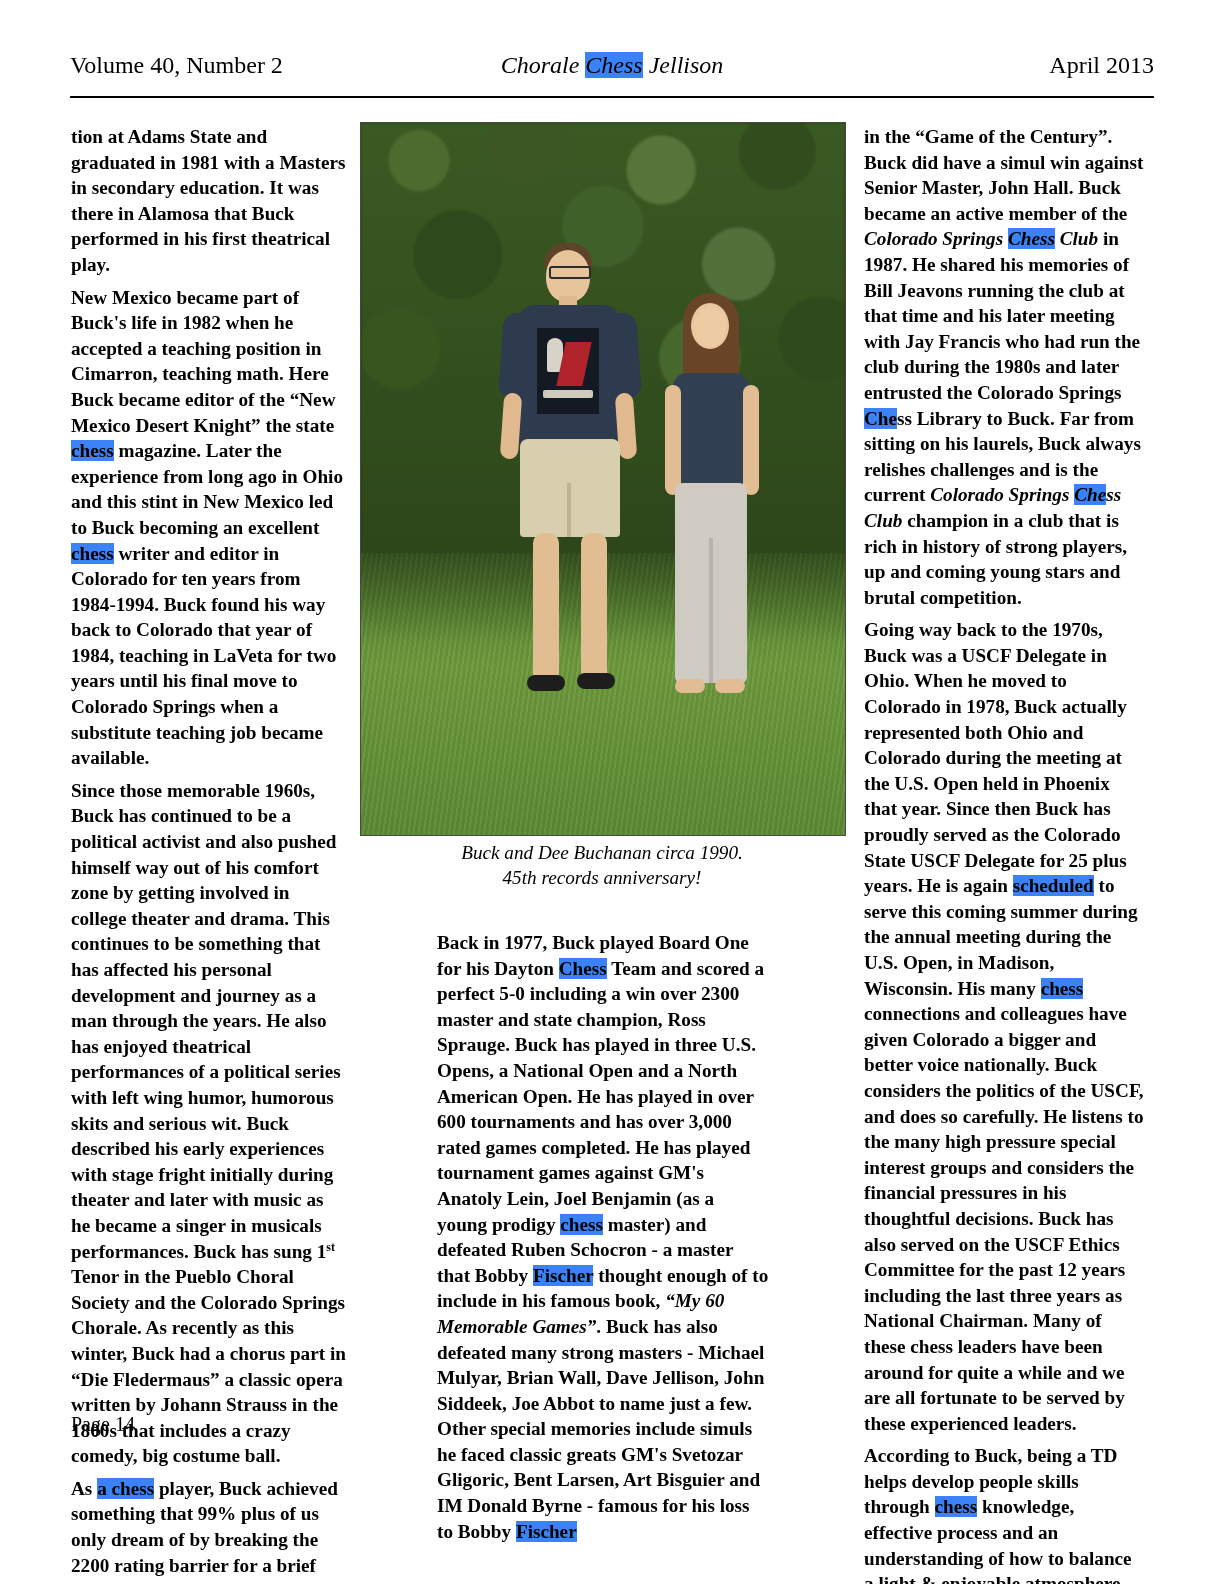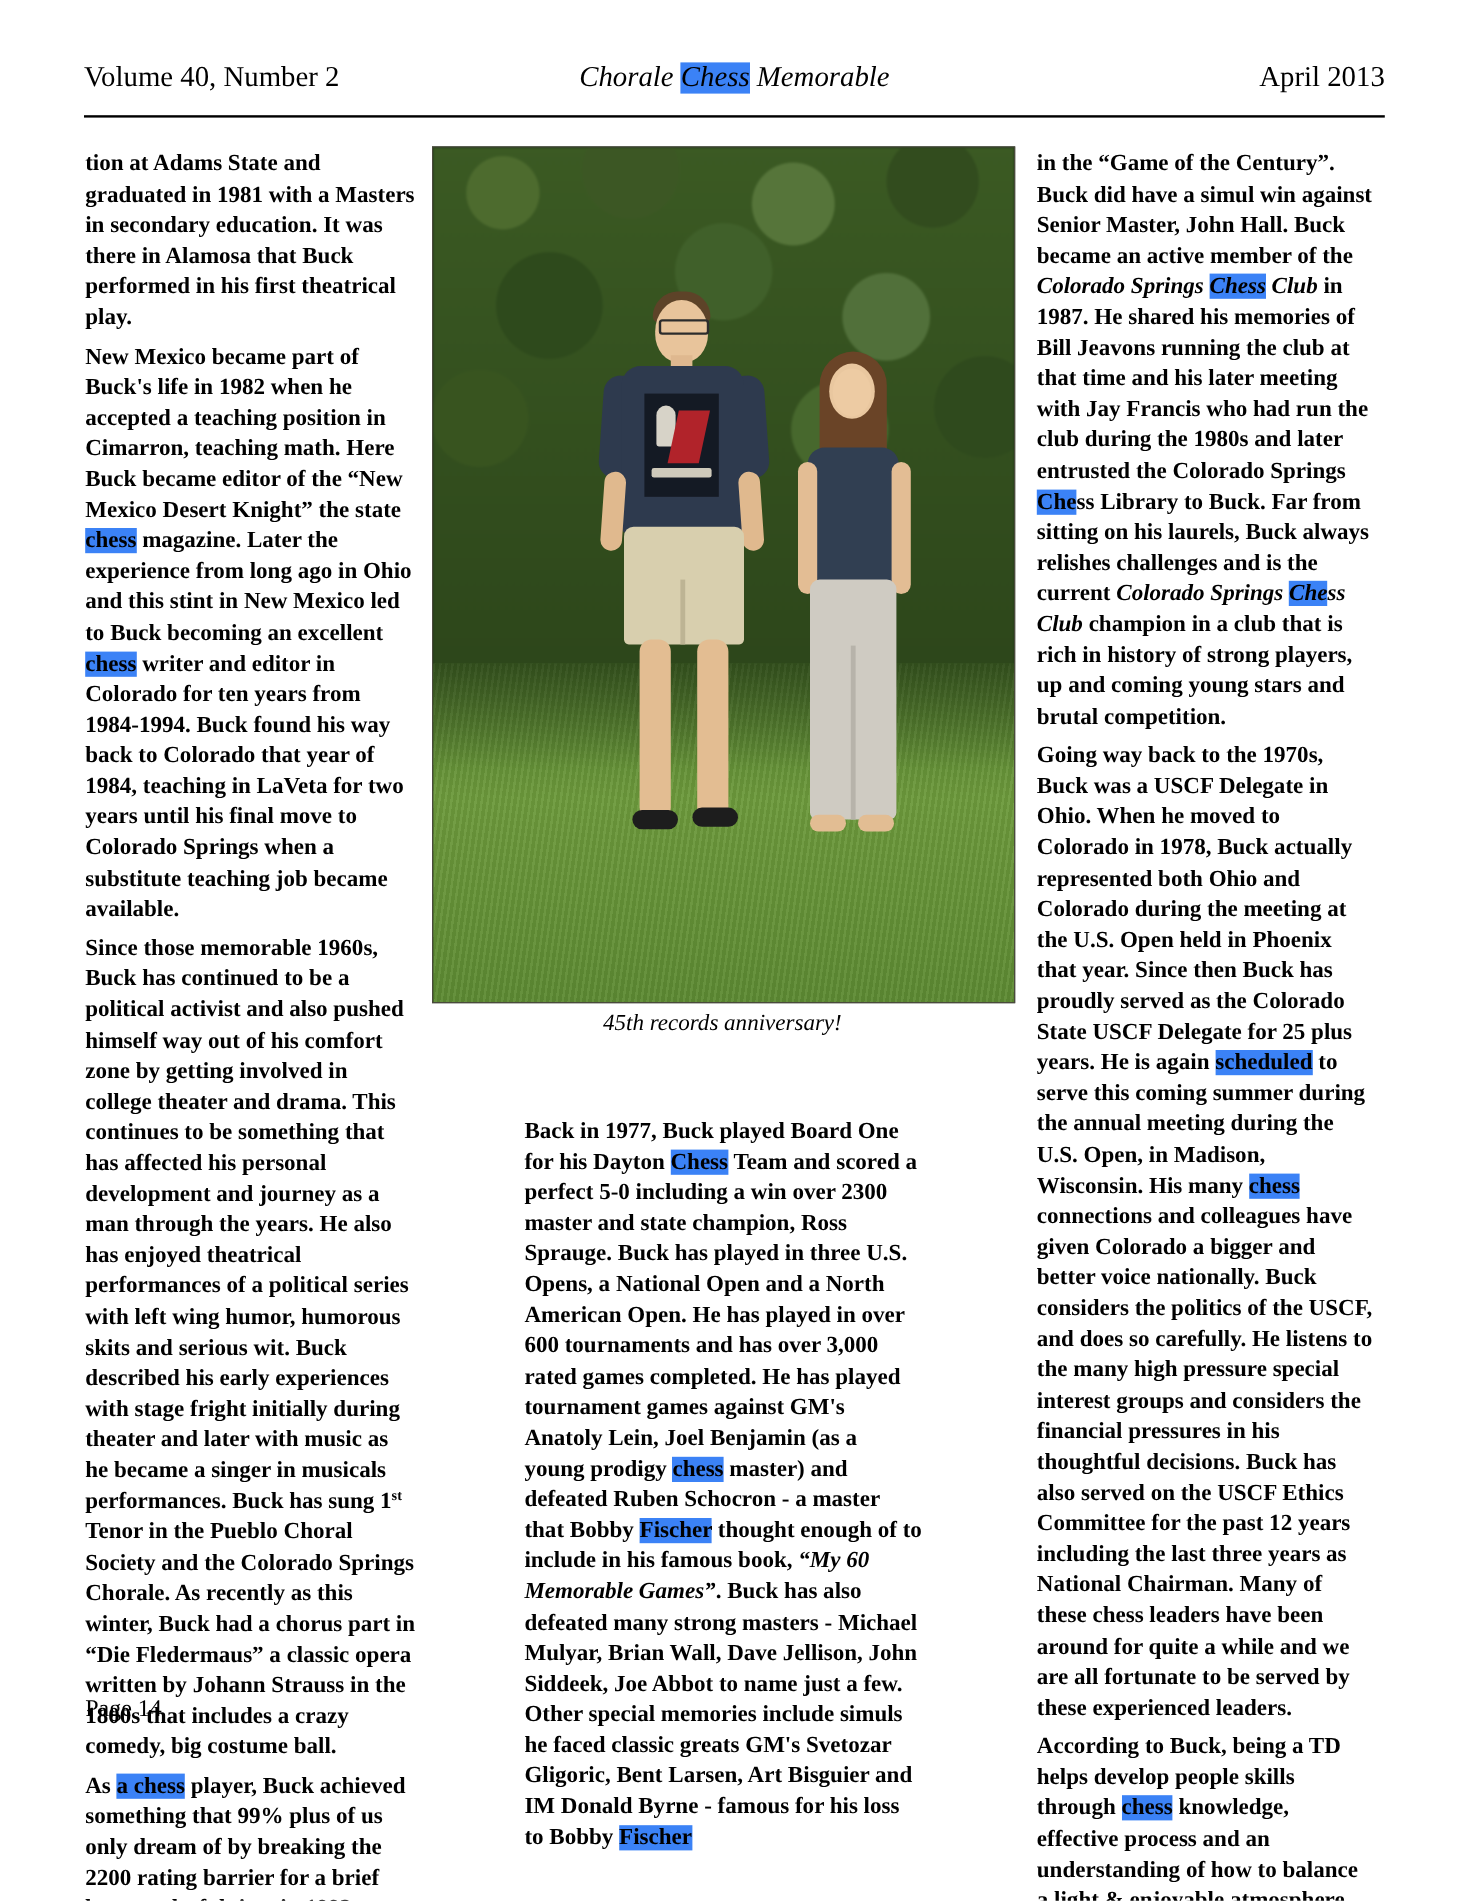--- a/index.html
+++ b/index.html
@@ -206,21 +206,21 @@
   .it { font-style: italic; }
   sup { font-size: 0.62em; vertical-align: super; line-height: 0; }
 </style>
 </head>
 <body>
 
 <div class="page">
 
   <div class="header">
     <span class="left">Volume 40, Number 2</span>
-    <span class="center"><span>Chorale </span><span class="hl">Chess</span><span> Memorable</span></span>
+    <span class="center"><span>Chorale </span><span class="hl">Chess</span><span> Jellison</span></span>
     <span class="right">April 2013</span>
   </div>
   <div class="header-rule"></div>
 
   <div class="col" id="col-left">
     <p>tion at Adams State and graduated in 1981 with a Masters in secondary education. It was there in Alamosa that Buck performed in his first theatrical play.</p>
     <p>New Mexico became part of Buck's life in 1982 when he accepted a teaching position in Cimarron, teaching math. Here Buck became editor of the “New Mexico Desert Knight” the state <span class="hl">chess</span> magazine. Later the experience from long ago in Ohio and this stint in New Mexico led to Buck becoming an excellent <span class="hl">chess</span> writer and editor in Colorado for ten years from 1984-1994. Buck found his way back to Colorado that year of 1984, teaching in LaVeta for two years until his final move to Colorado Springs when a substitute teaching job became available.</p>
     <p>Since those memorable 1960s, Buck has continued to be a political activist and also pushed himself way out of his comfort zone by getting involved in college theater and drama. This continues to be something that has affected his personal development and journey as a man through the years. He also has enjoyed theatrical performances of a political series with left wing humor, humorous skits and serious wit. Buck described his early experiences with stage fright initially during theater and later with music as he became a singer in musicals performances. Buck has sung 1<sup>st</sup> Tenor in the Pueblo Choral Society and the Colorado Springs Chorale. As recently as this winter, Buck had a chorus part in “Die Fledermaus” a classic opera written by Johann Strauss in the 1800s that includes a crazy comedy, big costume ball.</p>
     <p>As <span class="hl">a chess</span> player, Buck achieved something that 99% plus of us only dream of by breaking the 2200 rating barrier for a brief but wonderful time in 1992. USCF records show Buck at 2206 which ensures him of holding lifetime floor as a 2000 player. His many friends and rivals know he is well capable of strong expert level  even while his days as a player are complicated with his tournament directing efforts and a very diverse and full</p>
   </div>
@@ -259,20 +259,21 @@
       <div class="w-armL"></div>
       <div class="w-armR"></div>
       <div class="w-pants"></div>
       <div class="w-pantsplit"></div>
       <div class="w-footL"></div>
       <div class="w-footR"></div>
     </div>
   </div>
 
   <div class="caption">
+    <div>Buck and Dee Buchanan circa 1990.</div>
     <div>45th records anniversary!</div>
   </div>
 
   <div class="col" id="col-mid">
     <p>Back in 1977, Buck played Board One for his Dayton <span class="hl">Chess</span> Team and scored a perfect 5-0 including a win over 2300 master and state champion, Ross Sprauge. Buck has played in three U.S. Opens, a National Open and a North American Open. He has played in over 600 tournaments and has over 3,000 rated games completed. He has played tournament games against GM's Anatoly Lein, Joel Benjamin (as a young prodigy <span class="hl">chess</span> master) and defeated Ruben Schocron - a master that Bobby <span class="hl">Fischer</span> thought enough of to include in his famous book, <span class="it">“My 60 Memorable Games”</span>. Buck has also defeated many strong masters - Michael Mulyar, Brian Wall, Dave Jellison, John Siddeek, Joe Abbot to name just a few. Other special memories include simuls he faced classic greats GM's Svetozar Gligoric, Bent Larsen, Art Bisguier and IM Donald Byrne - famous for his loss to Bobby <span class="hl">Fischer</span></p>
   </div>
 
   <div class="col" id="col-right">
     <p>in the “Game of the Century”. Buck did have a simul win against Senior Master, John Hall. Buck became an active member of the <span class="it">Colorado Springs <span class="hl">Chess</span> Club</span> in 1987. He shared his memories of Bill Jeavons running the club at that time and his later meeting with Jay Francis who had run the club during the 1980s and later entrusted the Colorado Springs <span class="hl">Che</span>ss Library to Buck. Far from sitting on his laurels, Buck always relishes challenges and is the current <span class="it">Colorado Springs <span class="hl">Che</span>ss Club</span> champion in a club that is rich in history of strong players, up and coming young stars and brutal competition.</p>
     <p>Going way back to the 1970s, Buck was a USCF Delegate in Ohio. When he moved to Colorado in 1978, Buck actually represented both Ohio and Colorado during the meeting at the U.S. Open held in Phoenix that year. Since then Buck has proudly served as the Colorado State USCF Delegate for 25 plus years. He is again <span class="hl">scheduled</span> to serve this coming summer during the annual meeting during the U.S. Open, in Madison, Wisconsin. His many <span class="hl">chess</span> connections and colleagues have given Colorado a bigger and better voice nationally. Buck considers the politics of the USCF, and does so carefully. He listens to the many high pressure special interest groups and considers the financial pressures in his thoughtful decisions. Buck has also served on the USCF Ethics Committee for the past 12 years including the last three years as National Chairman. Many of these chess leaders have been around for quite a while and we are all fortunate to be served by these experienced leaders.</p>

